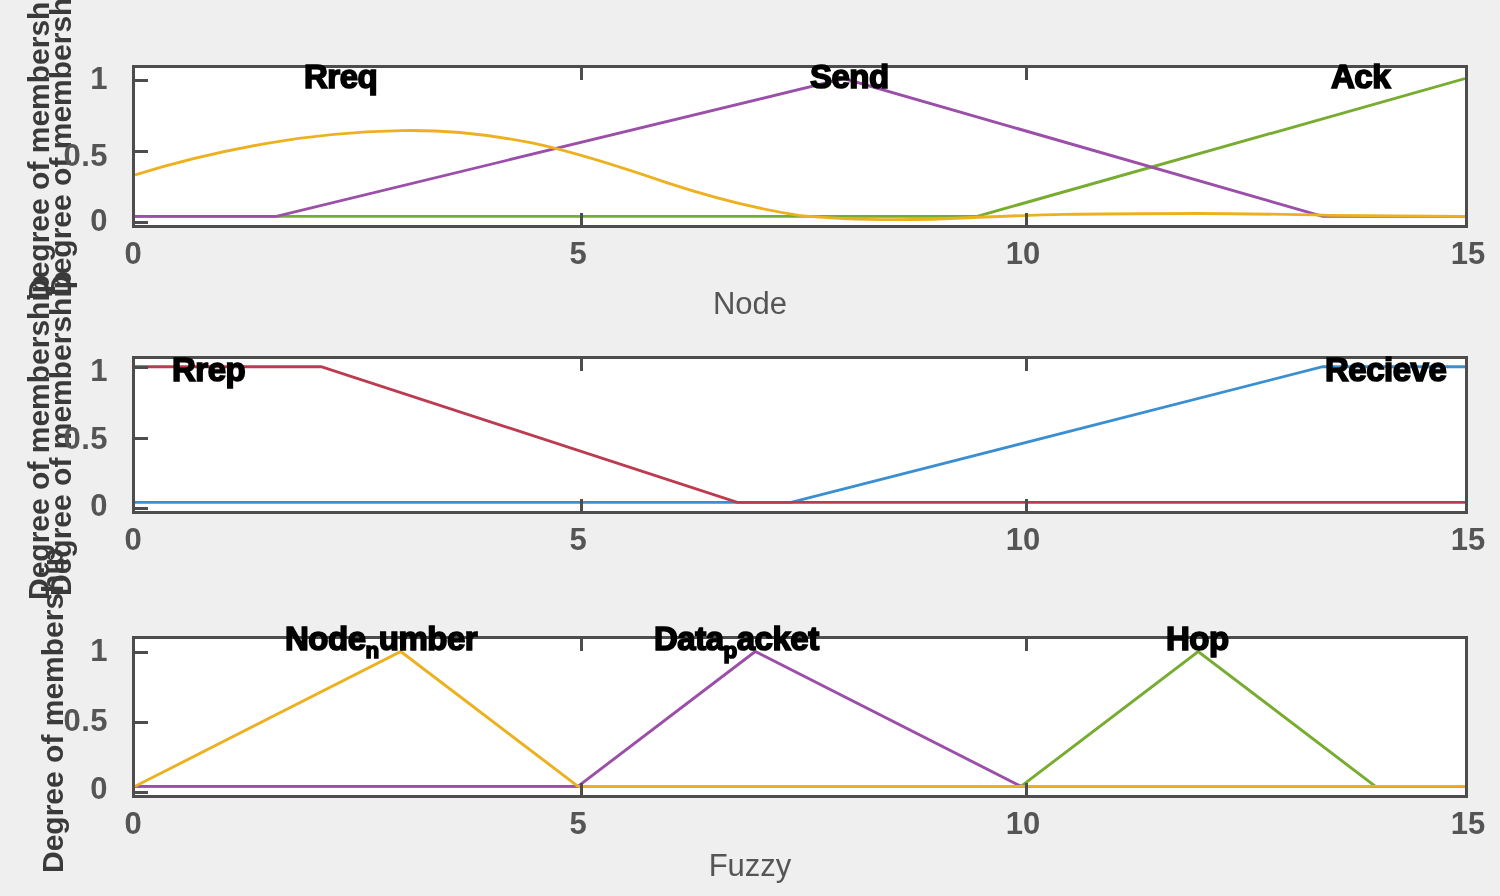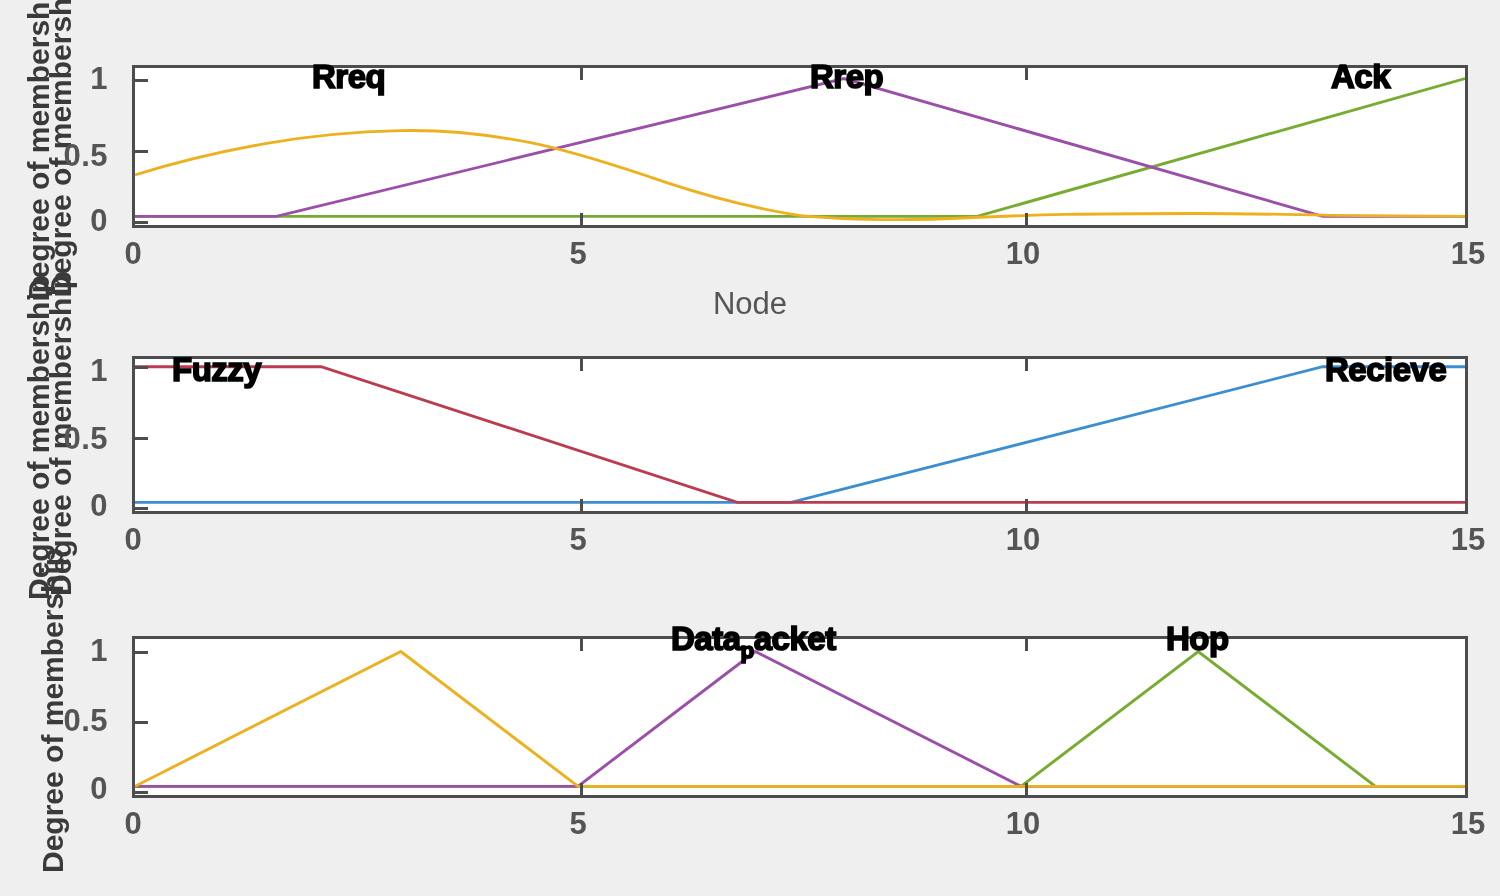--- a/index.html
+++ b/index.html
@@ -112,25 +112,25 @@
       <div style="position:absolute;left:0;top:11px;width:13px;height:3px;background:#4d4d4d;"></div>
       <div style="position:absolute;left:0;top:82px;width:13px;height:3px;background:#4d4d4d;"></div>
       <div style="position:absolute;left:0;top:153px;width:13px;height:3px;background:#4d4d4d;"></div>
 
       <div style="position:absolute;left:445px;top:0;width:3px;height:12px;background:#4d4d4d;"></div>
       <div style="position:absolute;left:445px;bottom:0;width:3px;height:12px;background:#4d4d4d;"></div>
       <div style="position:absolute;left:890px;top:0;width:3px;height:12px;background:#4d4d4d;"></div>
       <div style="position:absolute;left:890px;bottom:0;width:3px;height:12px;background:#4d4d4d;"></div>
     </div>
 
-    <div class="curvelabel" style="left:312px;top:60px;">
+    <div class="curvelabel" style="left:304px;top:60px;">
       <span>Rreq</span>
     </div>
     <div class="curvelabel" style="left:810px;top:60px;">
-      <span>Rrep</span>
+      <span>Send</span>
     </div>
     <div class="curvelabel" style="left:1331px;top:60px;">
       <span>Ack</span>
     </div>
 
     <div class="xtick" style="left:88px;top:238px;">0</div>
     <div class="xtick" style="left:533px;top:238px;">5</div>
     <div class="xtick" style="left:978px;top:238px;">10</div>
     <div class="xtick" style="left:1423px;top:238px;">15</div>
 
@@ -156,21 +156,21 @@
       <div style="position:absolute;left:0;top:7px;width:13px;height:3px;background:#4d4d4d;"></div>
       <div style="position:absolute;left:0;top:78px;width:13px;height:3px;background:#4d4d4d;"></div>
       <div style="position:absolute;left:0;top:148px;width:13px;height:3px;background:#4d4d4d;"></div>
       <div style="position:absolute;left:445px;top:0;width:3px;height:12px;background:#4d4d4d;"></div>
       <div style="position:absolute;left:445px;bottom:0;width:3px;height:12px;background:#4d4d4d;"></div>
       <div style="position:absolute;left:890px;top:0;width:3px;height:12px;background:#4d4d4d;"></div>
       <div style="position:absolute;left:890px;bottom:0;width:3px;height:12px;background:#4d4d4d;"></div>
     </div>
 
     <div class="curvelabel" style="left:172px;top:33px;">
-      <span>Fuzzy</span>
+      <span>Rrep</span>
     </div>
     <div class="curvelabel" style="left:1325px;top:33px;">
       <span>Recieve</span>
     </div>
 
     <div class="xtick" style="left:88px;top:204px;">0</div>
     <div class="xtick" style="left:533px;top:204px;">5</div>
     <div class="xtick" style="left:978px;top:204px;">10</div>
     <div class="xtick" style="left:1423px;top:204px;">15</div>
 
@@ -195,27 +195,31 @@
       </svg>
       <div style="position:absolute;left:0;top:12px;width:13px;height:3px;background:#4d4d4d;"></div>
       <div style="position:absolute;left:0;top:82px;width:13px;height:3px;background:#4d4d4d;"></div>
       <div style="position:absolute;left:0;top:152px;width:13px;height:3px;background:#4d4d4d;"></div>
       <div style="position:absolute;left:445px;top:0;width:3px;height:12px;background:#4d4d4d;"></div>
       <div style="position:absolute;left:445px;bottom:0;width:3px;height:12px;background:#4d4d4d;"></div>
       <div style="position:absolute;left:890px;top:0;width:3px;height:12px;background:#4d4d4d;"></div>
       <div style="position:absolute;left:890px;bottom:0;width:3px;height:12px;background:#4d4d4d;"></div>
     </div>
 
-    <div class="curvelabel" style="left:654px;top:17px;margin-left:17px;">
+    <div class="curvelabel" style="left:285px;top:17px;">
+      <span>Node</span><sub>n</sub><span>umber</span>
+    </div>
+    <div class="curvelabel" style="left:654px;top:17px;">
       <span>Data</span><sub>p</sub><span>acket</span>
     </div>
     <div class="curvelabel" style="left:1166px;top:17px;">
       <span>Hop</span>
     </div>
 
     <div class="xtick" style="left:88px;top:203px;">0</div>
     <div class="xtick" style="left:533px;top:203px;">5</div>
     <div class="xtick" style="left:978px;top:203px;">10</div>
     <div class="xtick" style="left:1423px;top:203px;">15</div>
 
+    <div class="xlabel" style="top:245px;">Fuzzy</div>
   </div>
 
 </div>
 
 </body></html>

